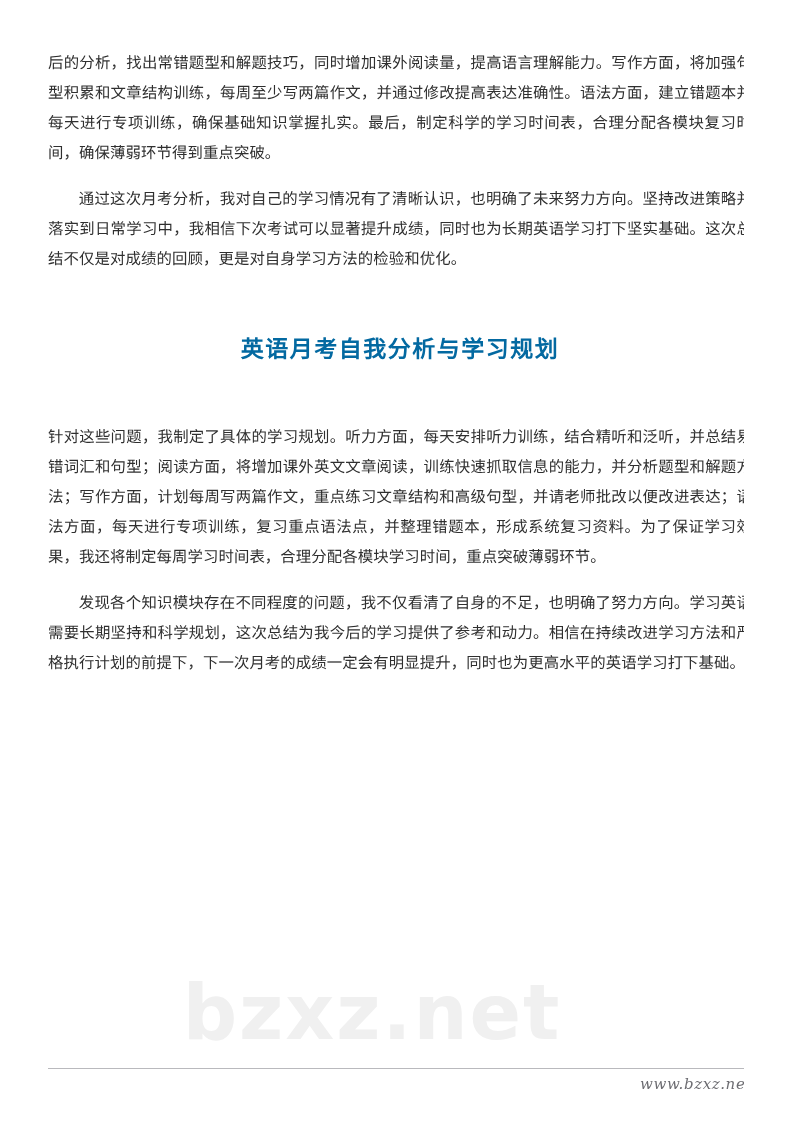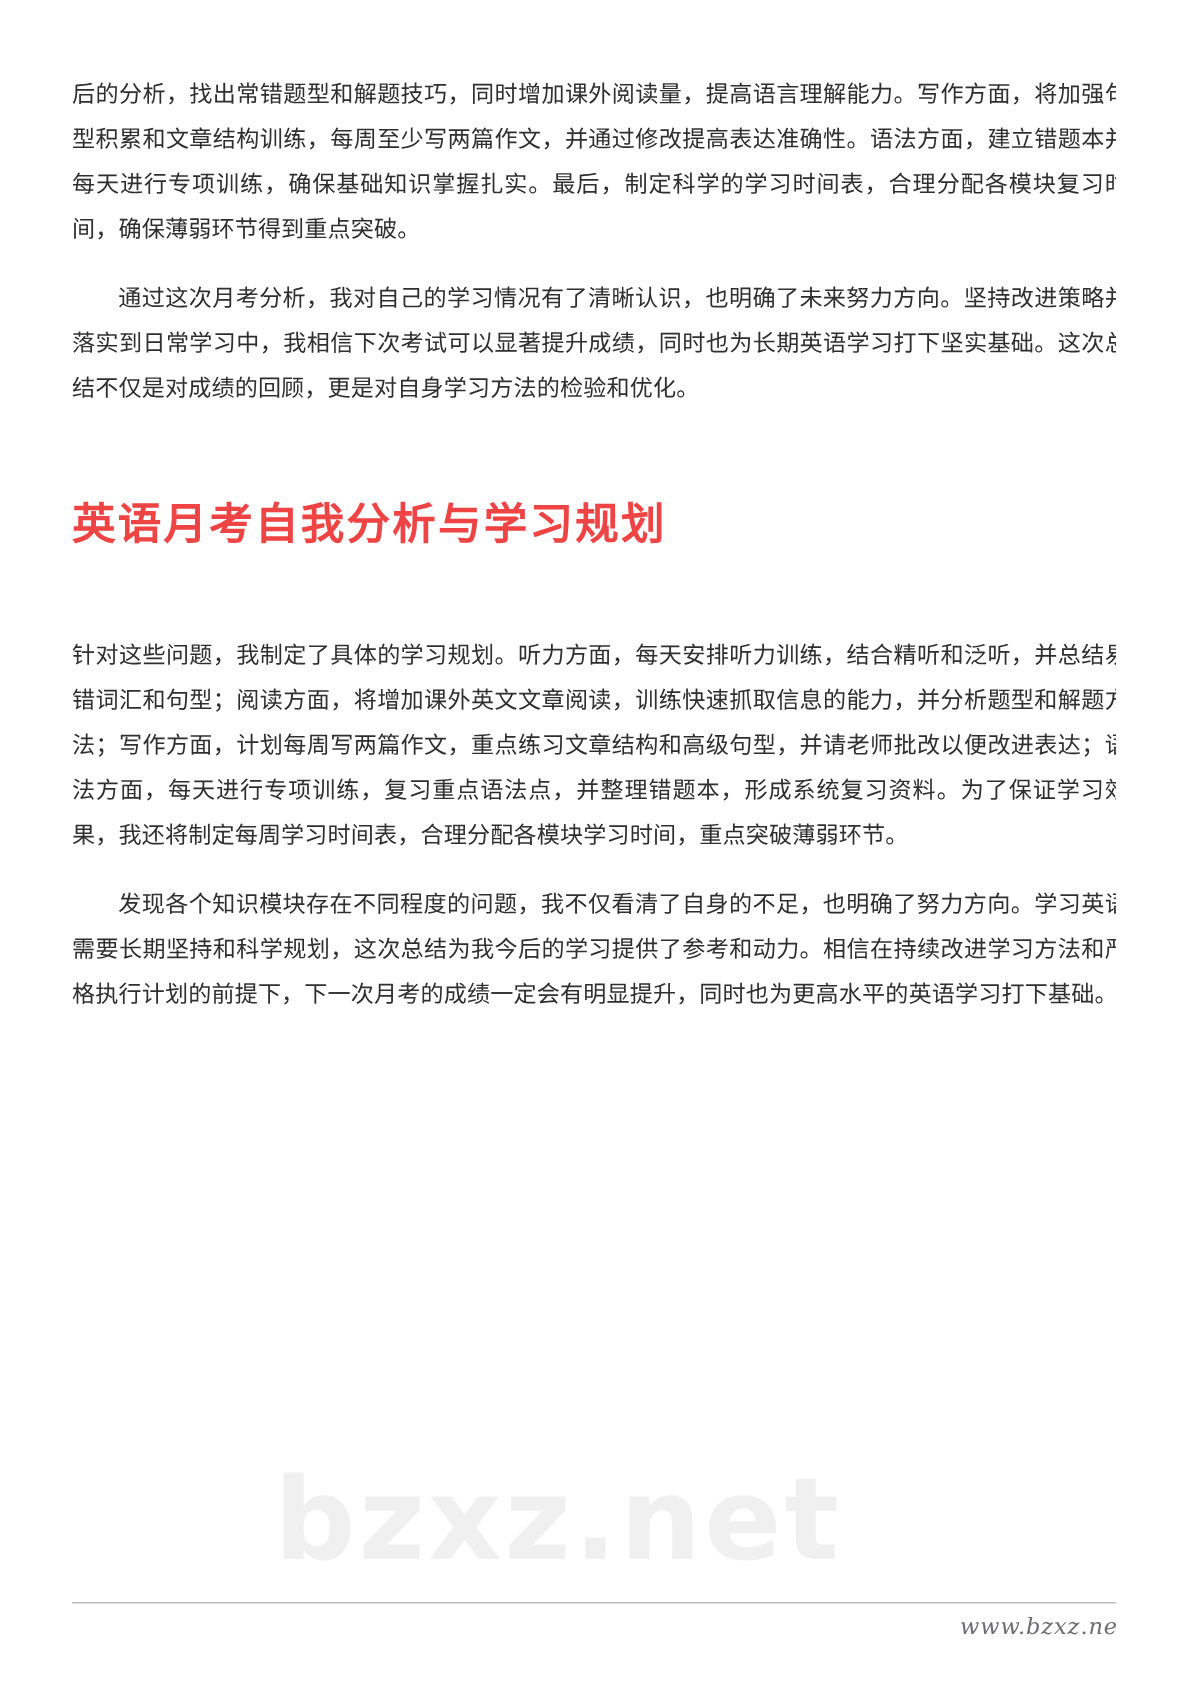--- a/index.html
+++ b/index.html
@@ -67,24 +67,24 @@
   }
 
   
   .gap-sm  { height: 16px; }
   .gap-md  { height: 24px; }
   .gap-lg  { height: 58px; }
 
   
   .doc-title {
     margin: 0;
-    text-align: left;
-    font-size: 29px;
+    text-align: center;
+    font-size: 23px;
     font-weight: 700;
-    color: #ef4444;
+    color: #0369a1;
     letter-spacing: 1.5px;
     line-height: 34px;
     font-family: "DejaVu Sans", "Liberation Sans", sans-serif;
   }
 
   
   .footer {
     position: absolute;
     left: 48px;
     width: 704px;

